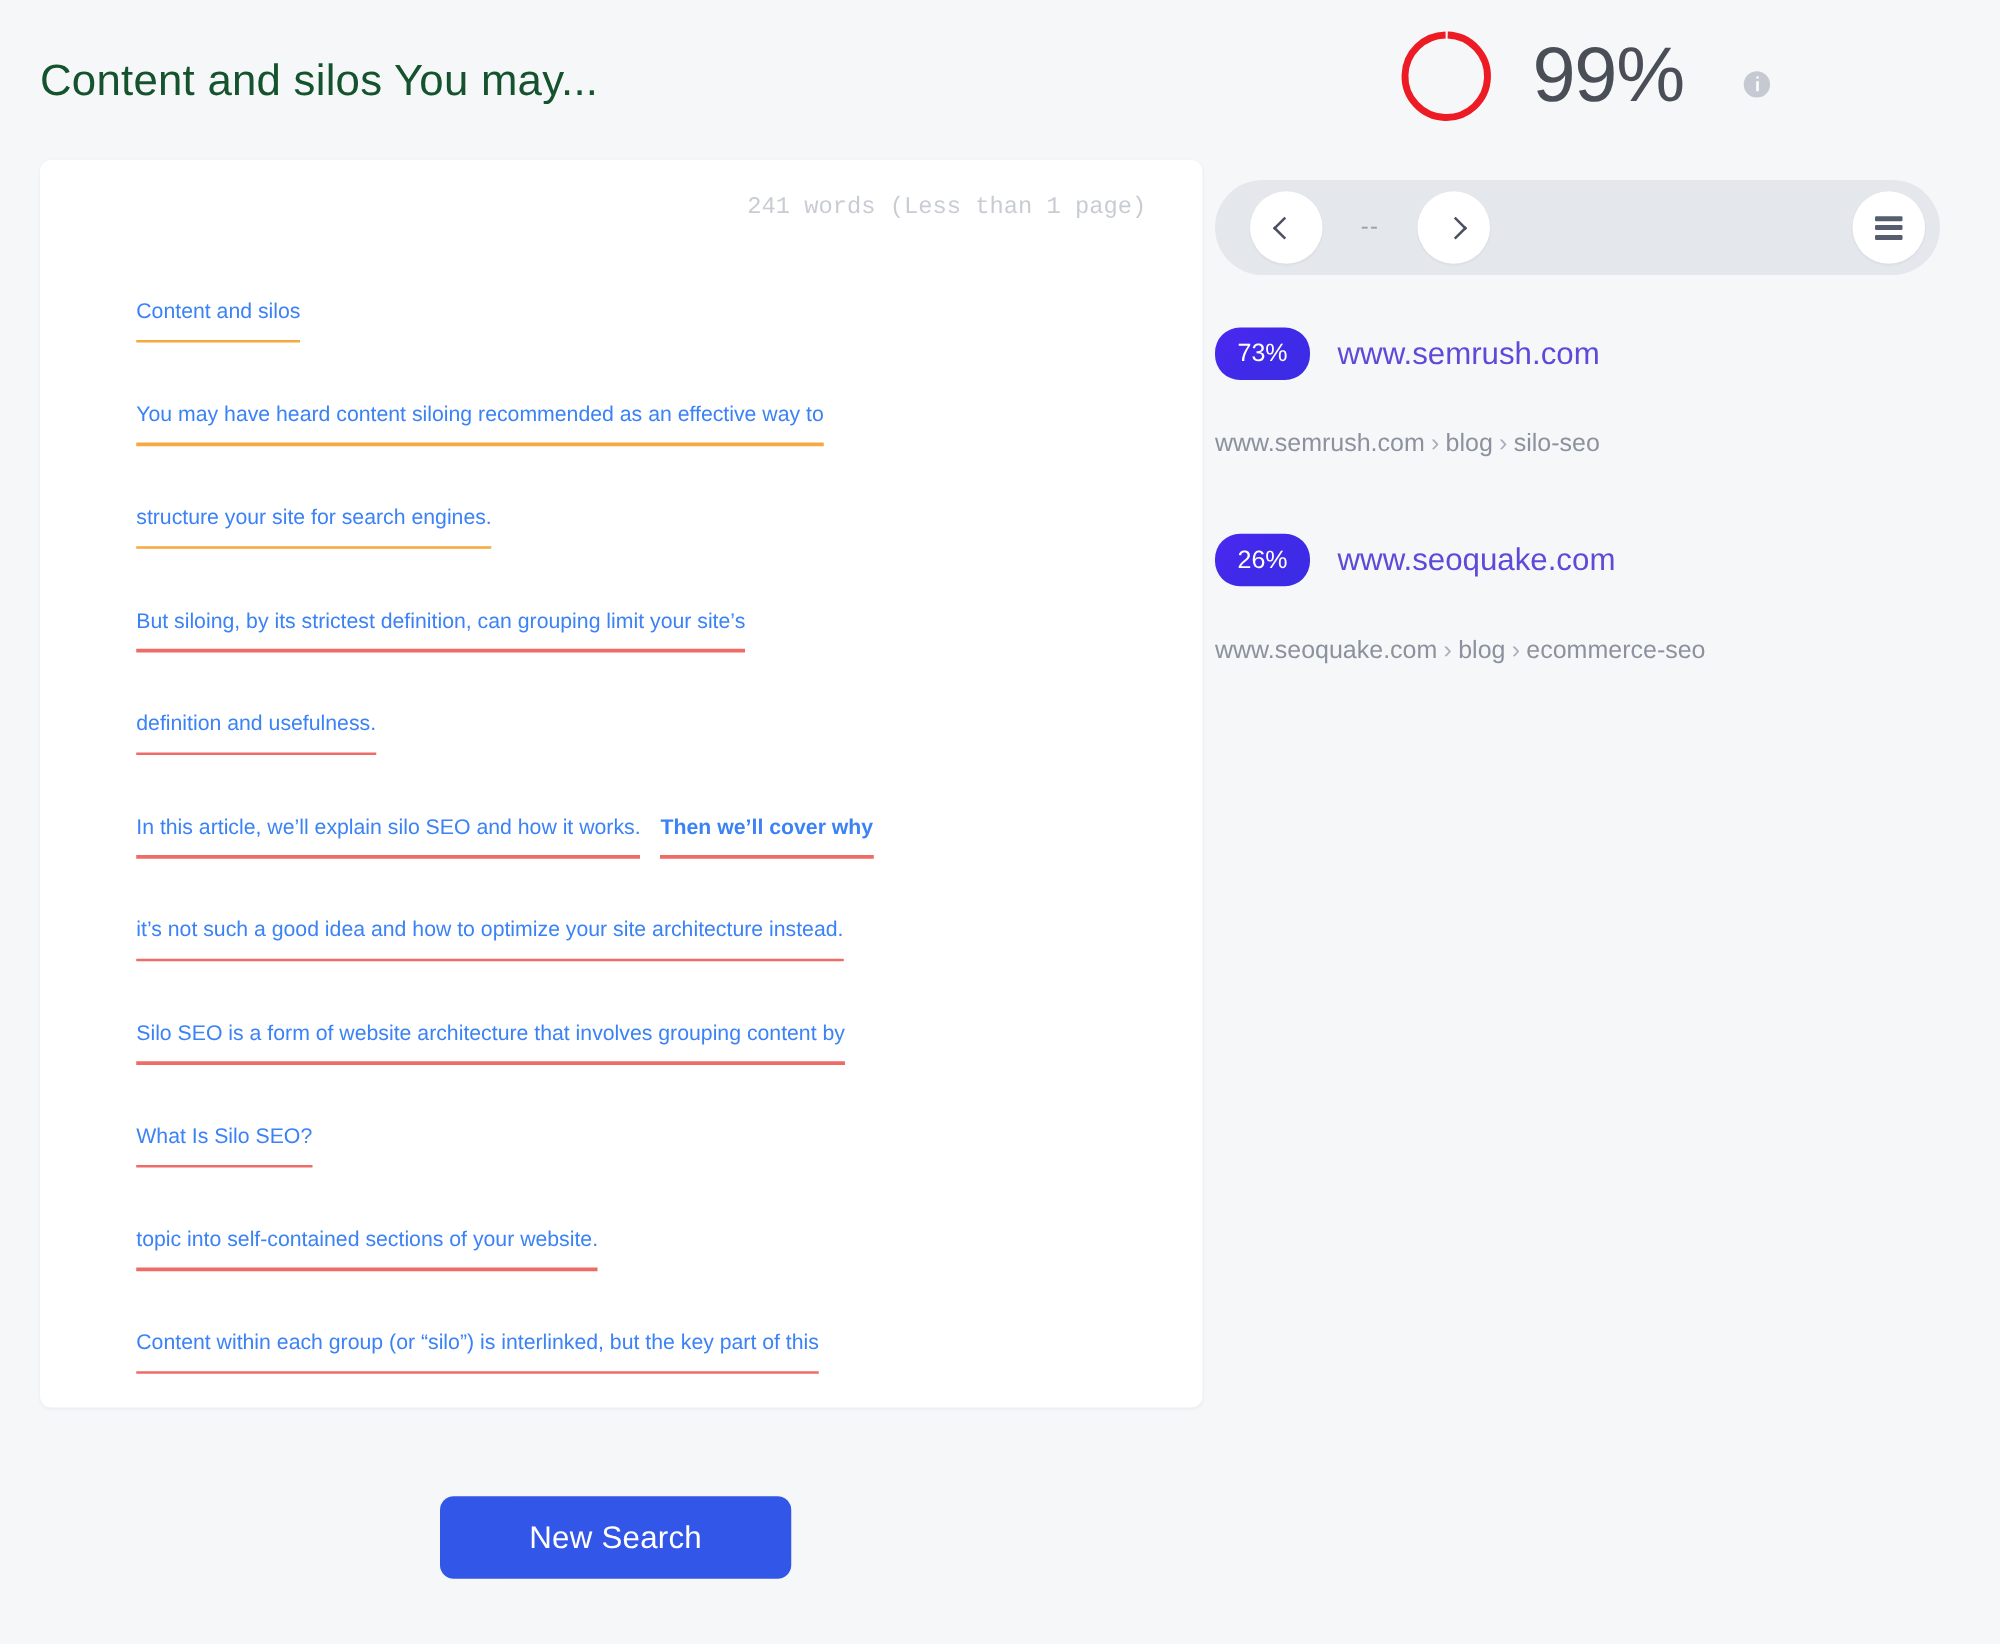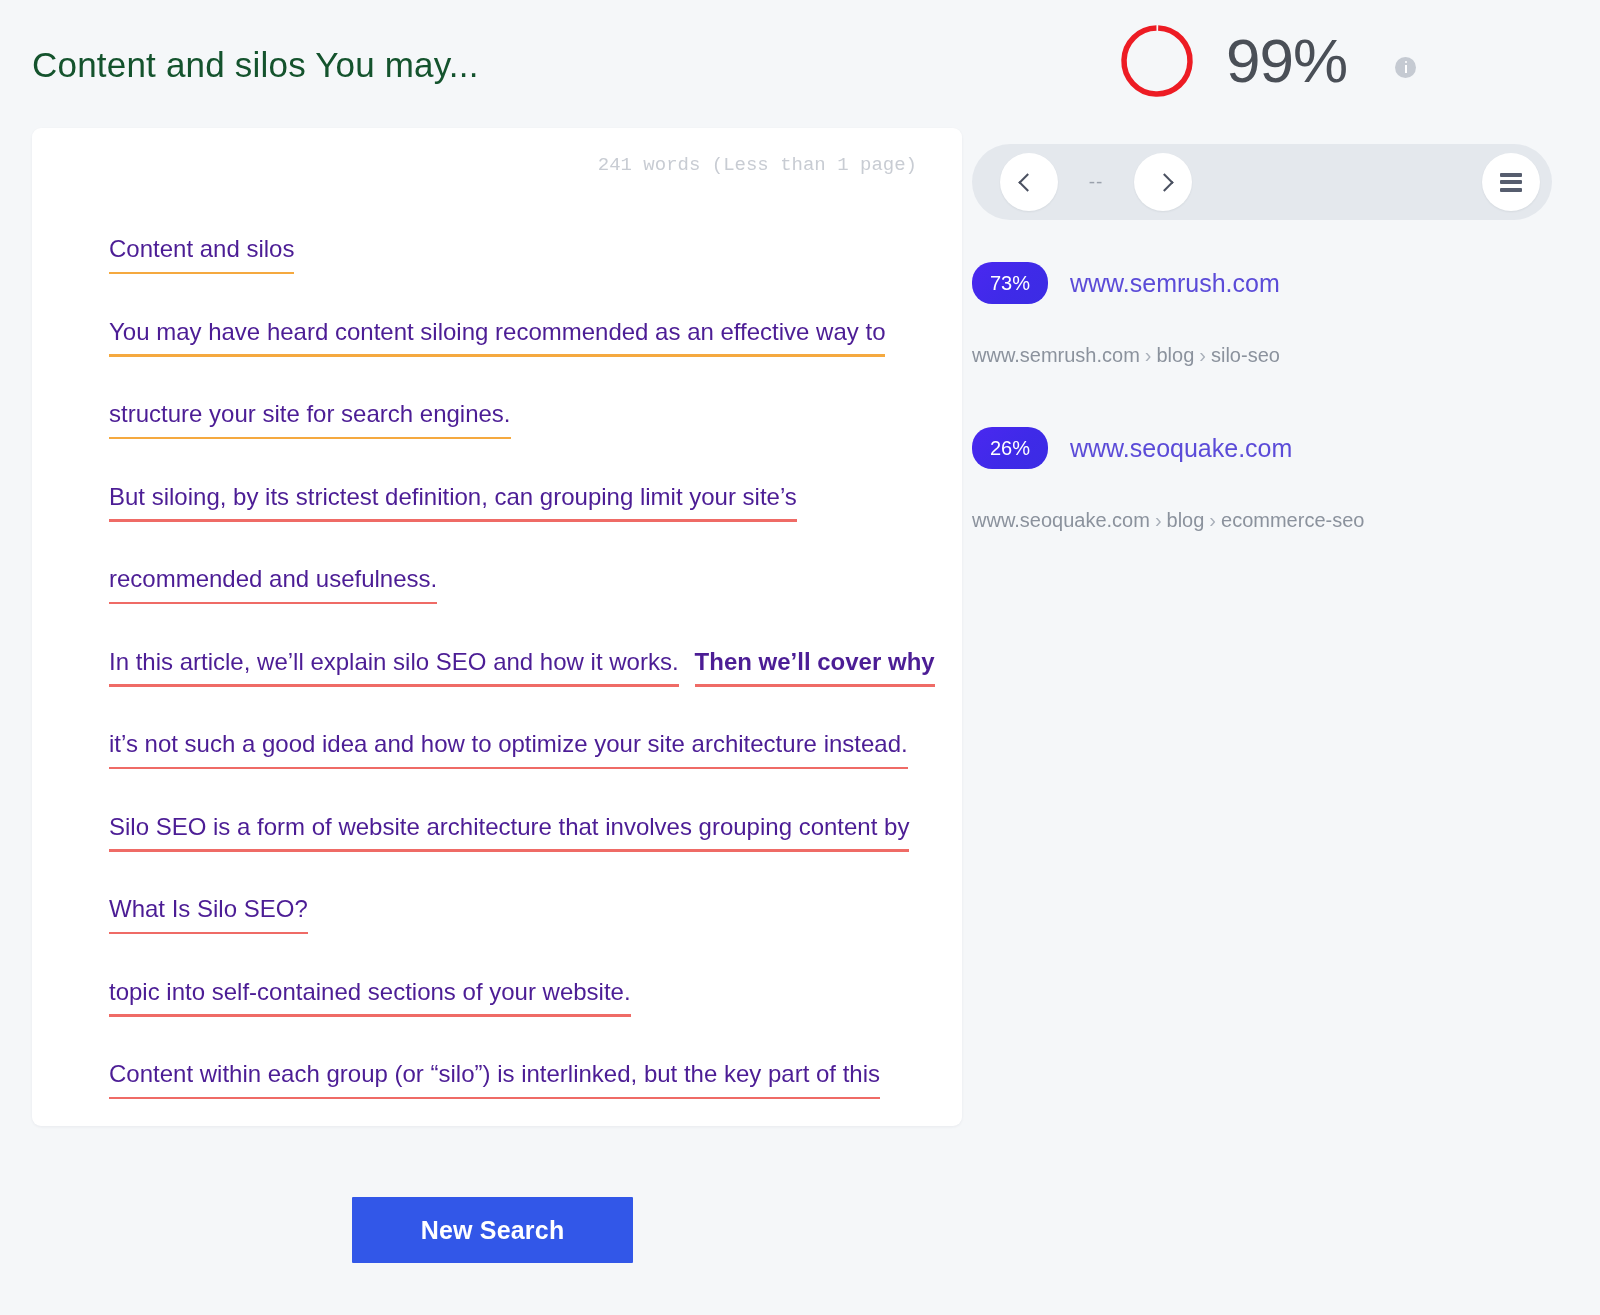--- a/index.html
+++ b/index.html
@@ -113,22 +113,22 @@
   .doc-body {
     position: absolute;
     left: 77px;
     top: 108px;
     right: 30px;
   }
 
   .doc-line {
     position: relative;
     height: 82.5px;
-    font-size: 24px;
-    color: #4c1d95;
+    font-size: 17px;
+    color: #3b82f6;
     line-height: 26px;
     white-space: nowrap;
   }
   .doc-line .seg {
     position: relative;
     display: inline-block;
   }
   .doc-line .seg::after {
     content: "";
     position: absolute;
@@ -144,25 +144,25 @@
 
   
   .new-search-btn {
     position: absolute;
     left: 352px;
     top: 1197px;
     width: 281px;
     height: 66px;
     background: #3257e8;
     border: none;
-    border-radius: 1px;
+    border-radius: 11px;
     color: #ffffff;
     font-family: "Liberation Sans", sans-serif;
     font-size: 25px;
-    font-weight: 700;
+    font-weight: 400;
     cursor: pointer;
     letter-spacing: 0.2px;
   }
 
   
   .right-panel {
     position: absolute;
     left: 972px;
     top: 144px;
     width: 596px;
@@ -298,21 +298,21 @@
 
       <div class="doc-line hl-orange">
         <span class="seg">structure your site for search engines.</span>
       </div>
 
       <div class="doc-line hl-red">
         <span class="seg">But siloing, by its strictest definition, can grouping limit your site’s</span>
       </div>
 
       <div class="doc-line hl-red">
-        <span class="seg">recommended and usefulness.</span>
+        <span class="seg">definition and usefulness.</span>
       </div>
 
       <div class="doc-line hl-red">
         <span class="seg">In this article, we’ll explain silo SEO and how it works.</span><span class="seg gap">Then we’ll cover why</span>
       </div>
 
       <div class="doc-line hl-red">
         <span class="seg">it’s not such a good idea and how to optimize your site architecture instead.</span>
       </div>
 

